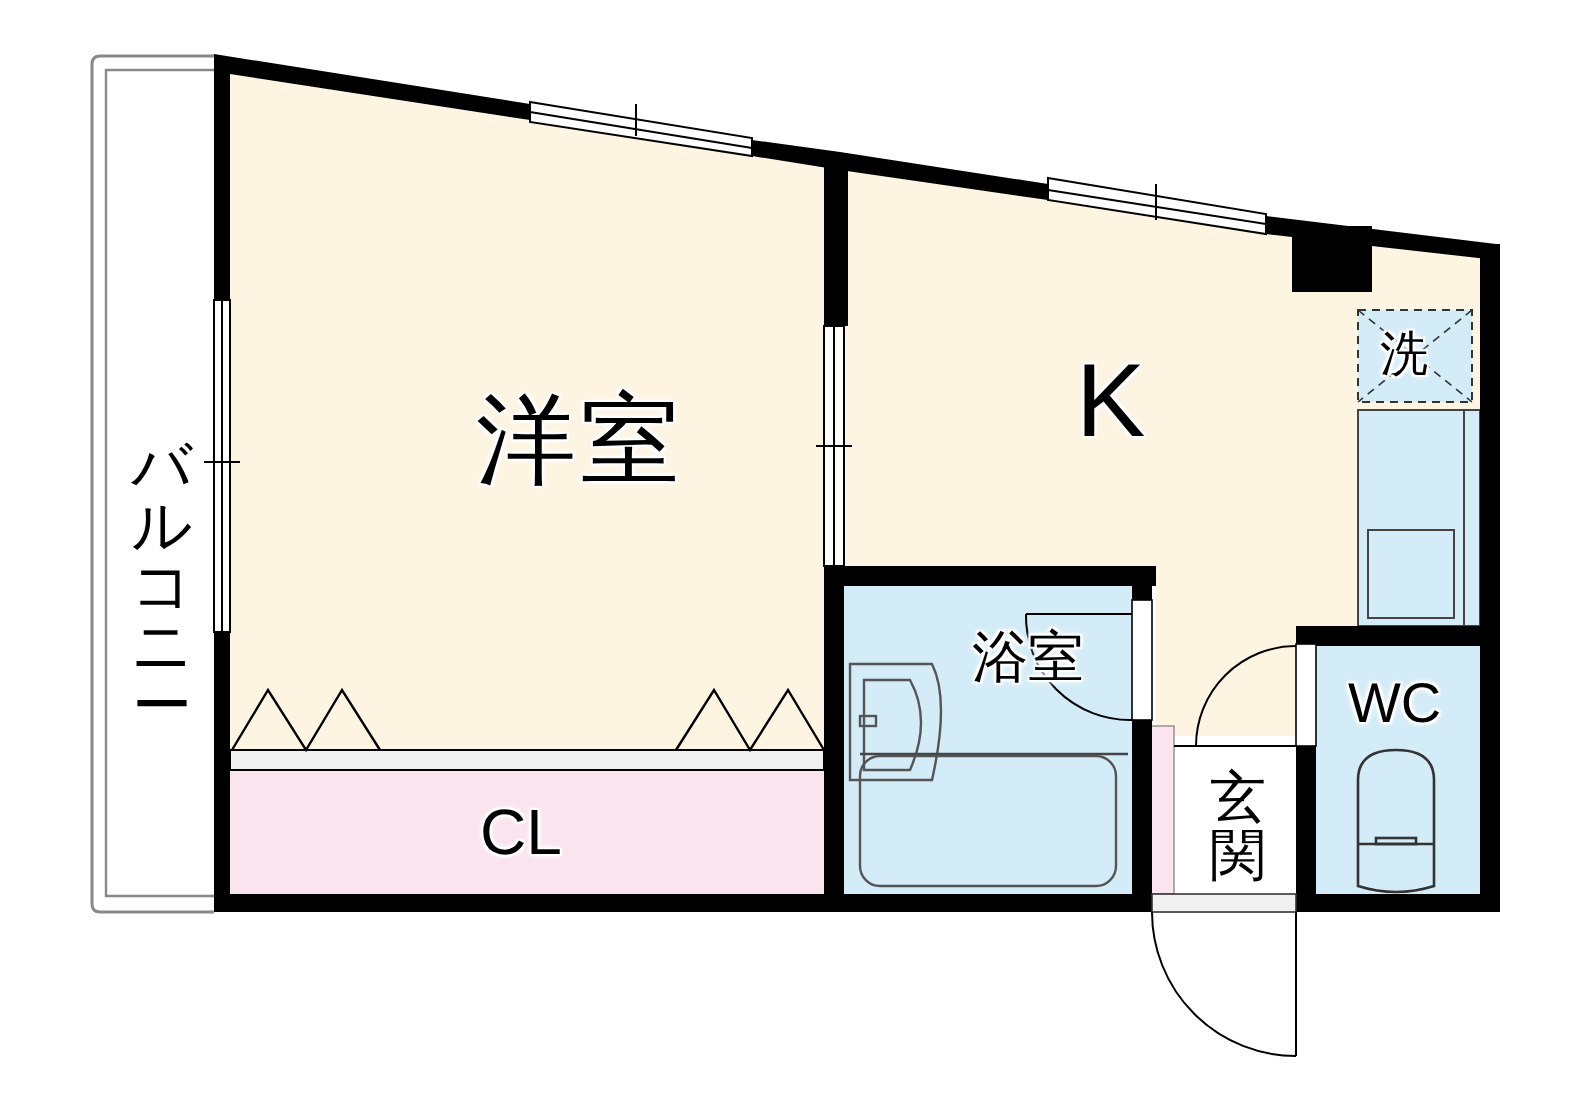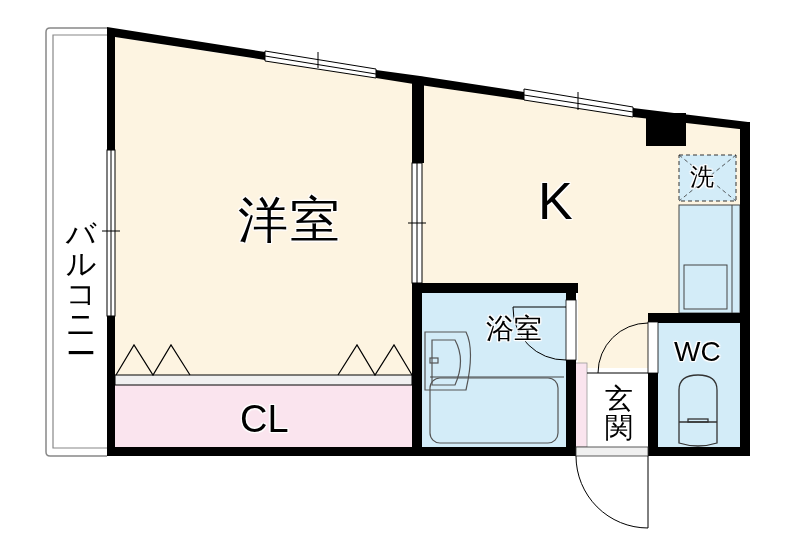--- a/index.html
+++ b/index.html
@@ -7,21 +7,21 @@
          font-family: "DejaVu Sans", "Liberation Sans", sans-serif; }
   #plan { position: absolute; left: 0; top: 0; width: 790px; height: 554px; }
   .lbl { position: absolute; color: #000; white-space: nowrap; line-height: 1;
          text-shadow: 0 0 3px #fff, 0 0 3px #fff, 0 0 3px #fff, 1px 1px 0 #fff, -1px -1px 0 #fff, 1px -1px 0 #fff, -1px 1px 0 #fff; }
   .lbl-youshitsu { left: 207px; top: 195px; font-size: 50px; letter-spacing: 2px; margin-left: 31px; }
   .lbl-k { left: 538px; top: 175px; font-size: 52px; font-family: "Liberation Sans", sans-serif; }
   .lbl-sen { left: 690px; top: 165px; font-size: 24px; }
   .lbl-yokushitsu { left: 486px; top: 315px; font-size: 28px; }
   .lbl-wc { left: 674px; top: 338px; font-size: 28px; font-family: "Liberation Sans", sans-serif; text-align: center; }
   .lbl-genkan { left: 604px; top: 384px; font-size: 28px; width: 30px; text-align: center; line-height: 1.05; white-space: normal; }
-  .lbl-cl { left: 240px; top: 400px; font-size: 38px; font-family: "Liberation Sans", sans-serif; }
+  .lbl-cl { left: 240px; top: 400px; font-size: 32px; font-family: "Liberation Sans", sans-serif; }
   .lbl-balcony { left: 64px; top: 175px; font-size: 30px; width: 34px; text-align: center; line-height: 1.0; white-space: normal; margin-top: 44px; }
 </style>
 </head>
 <body>
 
 <div id="plan">
 <svg width="790" height="554" viewBox="0 0 790 554" xmlns="http://www.w3.org/2000/svg">
 
   <g>
     <path d="M107 28 L50 28 Q46 28 46 32 L46 452 Q46 456 50 456 L107 456" fill="none" stroke="#888" stroke-width="1.5"></path>

